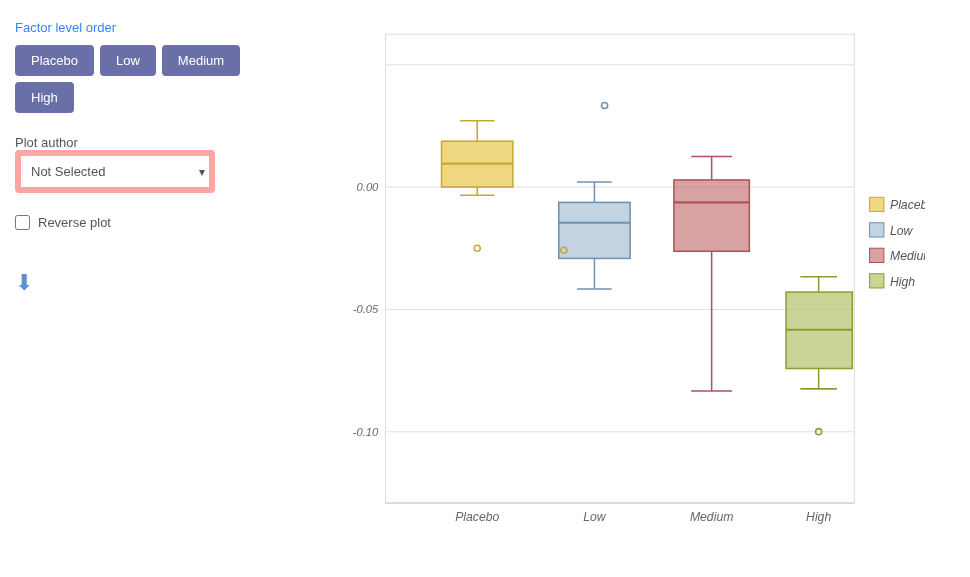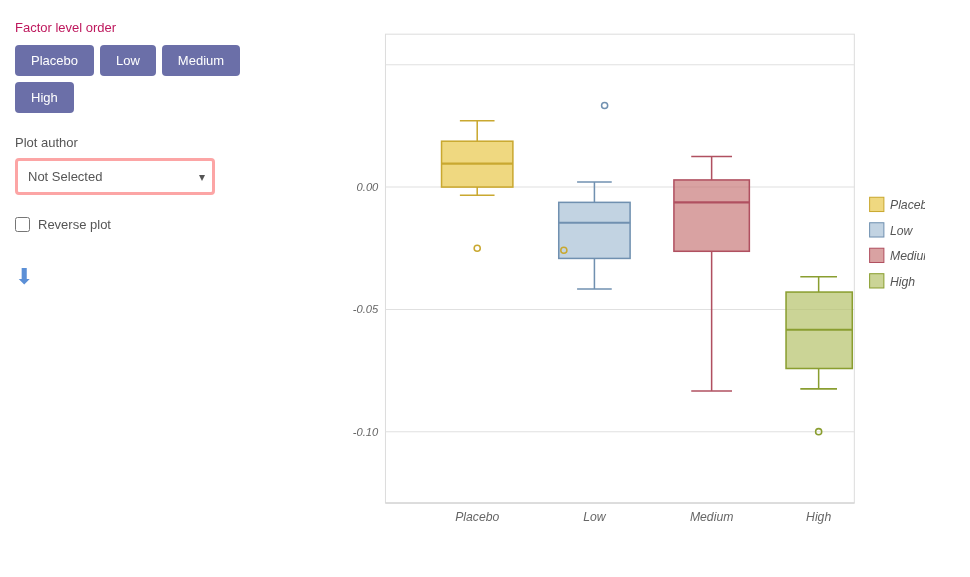--- a/index.html
+++ b/index.html
@@ -16,21 +16,21 @@
 
     
     .left-panel {
       width: 290px;
       padding: 20px 15px;
       flex-shrink: 0;
     }
 
     .section-label {
       font-size: 13px;
-      color: #be185d;
+      color: #3b82f6;
       margin-bottom: 10px;
     }
 
     .factor-buttons {
       display: flex;
       flex-wrap: wrap;
       gap: 6px;
       margin-bottom: 22px;
     }
 
@@ -40,33 +40,33 @@
       border: none;
       border-radius: 4px;
       padding: 8px 16px;
       font-size: 13px;
       cursor: pointer;
     }
 
     .plot-author-label {
       font-size: 13px;
       color: #555;
-      margin-bottom: 8px;
+      margin-bottom: 0;
     }
 
     .select-wrapper {
       position: relative;
       width: 200px;
       margin-bottom: 22px;
     }
 
     .select-wrapper select {
       width: 100%;
       appearance: none;
-      border: 3px solid #fca5a5;
+      border: 6px solid #fca5a5;
       border-radius: 4px;
       padding: 8px 30px 8px 10px;
       font-size: 13px;
       color: #555;
       background: #fff;
       cursor: pointer;
       outline: none;
     }
 
     .select-arrow {
@@ -76,21 +76,21 @@
       transform: translateY(-50%);
       pointer-events: none;
       color: #555;
       font-size: 12px;
     }
 
     .reverse-plot-row {
       display: flex;
       align-items: center;
       gap: 8px;
-      margin-bottom: 32px;
+      margin-bottom: 40px;
     }
 
     .reverse-plot-row input[type="checkbox"] {
       width: 15px;
       height: 15px;
       cursor: pointer;
     }
 
     .reverse-plot-label {
       font-size: 13px;

